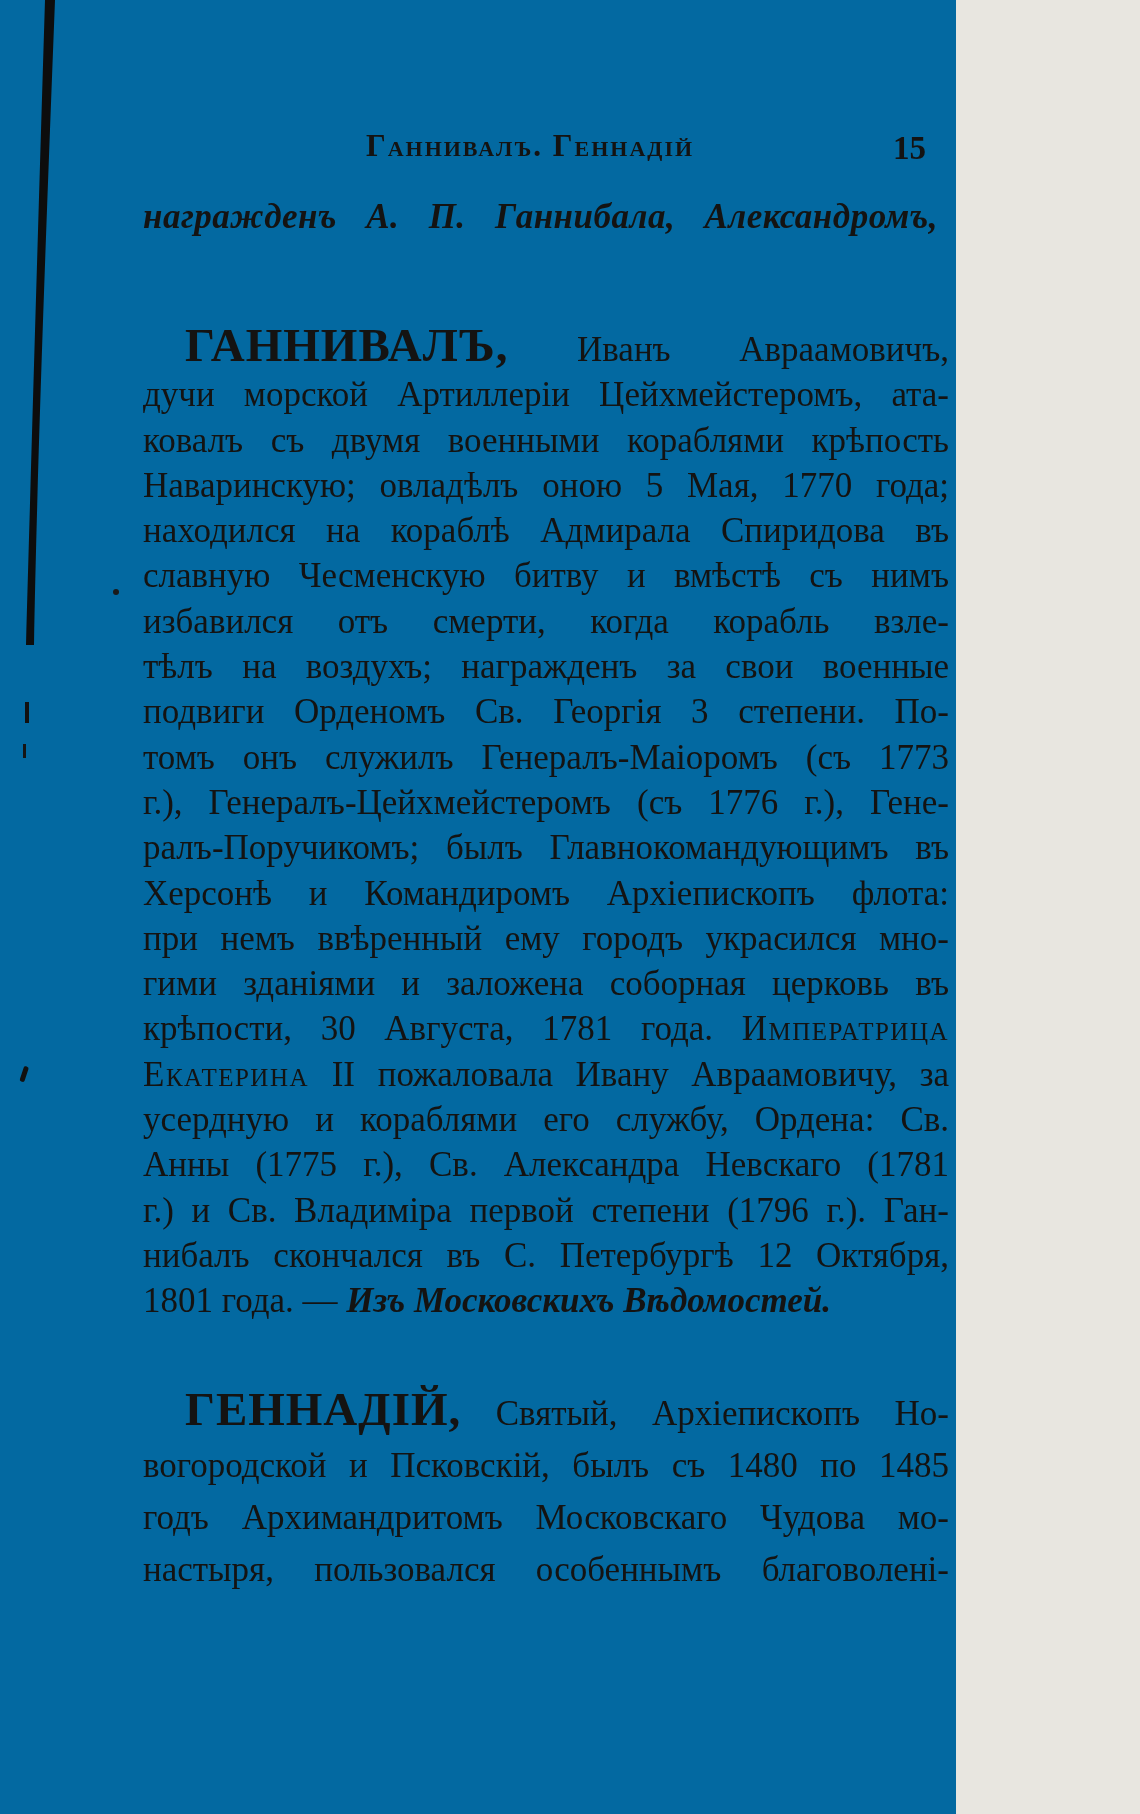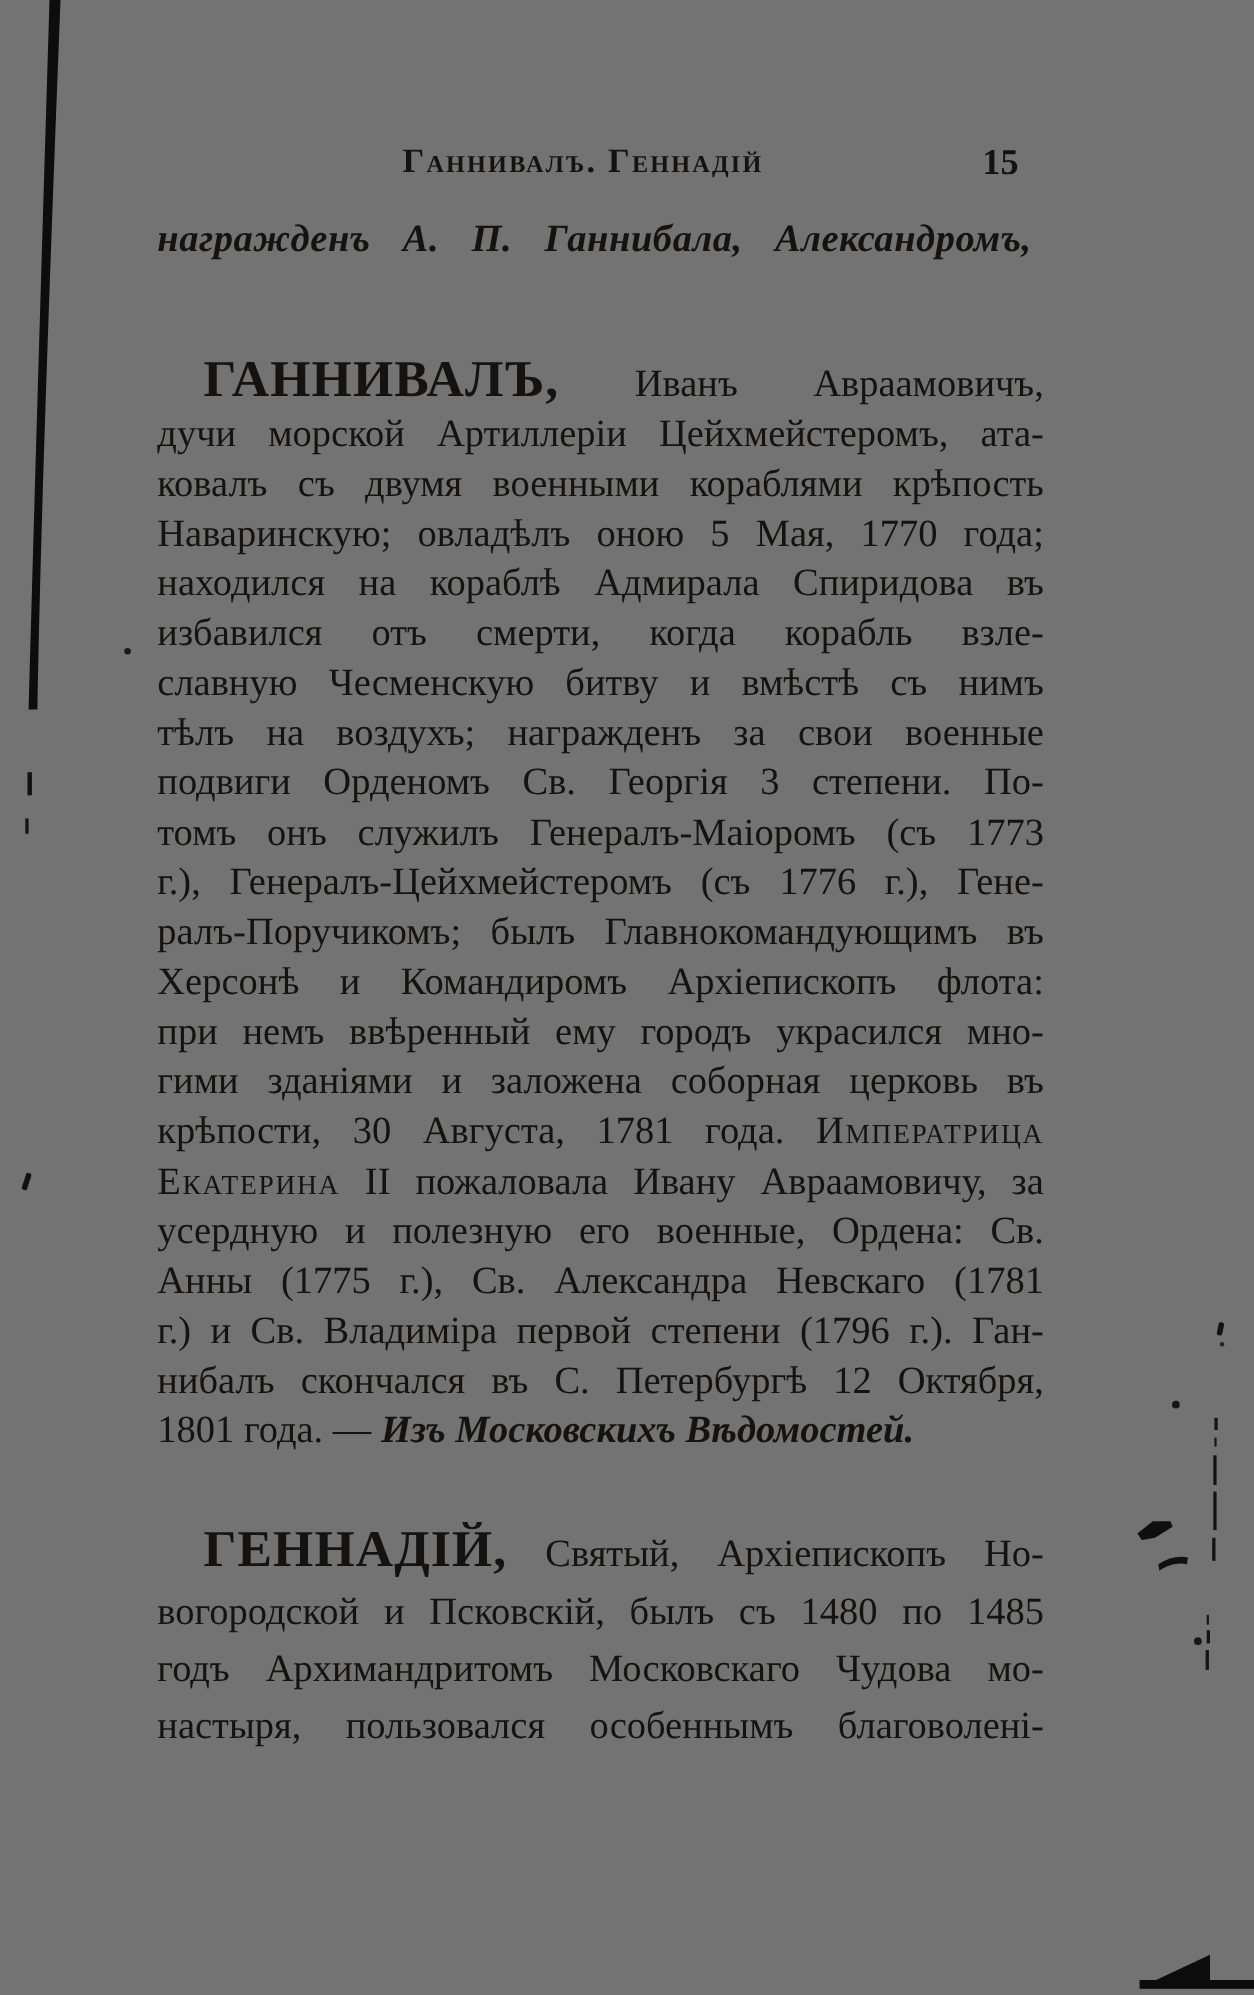--- a/index.html
+++ b/index.html
@@ -1,19 +1,19 @@
 <!DOCTYPE html>
 <html><head>
 <meta charset="utf-8">
 <style>
   html,body{margin:0;padding:0;background:#e8e6e0;}
   .page{
     position:relative;
-    width:1140px;height:1814px;
-    background:#737373;
+    width:956px;height:1814px;
+    background:#0369a1;
     font-family:"Liberation Serif","DejaVu Serif",serif;
     color:#141312;
     overflow:hidden;
   }
   
   .rh-title{
     position:absolute;top:128px;left:330px;width:400px;
     text-align:center;
     font-variant:small-caps;
     font-weight:bold;
@@ -84,33 +84,33 @@
   <div class="intro">
       <div class="line j"><span>награжденъ А. П. Ганнибала, Александромъ,</span></div>
     </div>
 
   <div class="entry e1">
       <div class="line j first"><span class="hw">ГАННИВАЛЪ,</span><span> Иванъ Авраамовичъ,</span></div>
       <div class="line j"><span>дучи морской Артиллеріи Цейхмейстеромъ, ата-</span></div>
       <div class="line j"><span>ковалъ съ двумя военными кораблями крѣпость</span></div>
       <div class="line j"><span>Наваринскую; овладѣлъ оною 5 Мая, 1770 года;</span></div>
       <div class="line j"><span>находился на кораблѣ Адмирала Спиридова въ</span></div>
+      <div class="line j"><span>славную Чесменскую битву и вмѣстѣ съ нимъ</span></div>
       <div class="line j"><span>избавился отъ смерти, когда корабль взле-</span></div>
-      <div class="line j"><span>славную Чесменскую битву и вмѣстѣ съ нимъ</span></div>
       <div class="line j"><span>тѣлъ на воздухъ; награжденъ за свои военные</span></div>
       <div class="line j"><span>подвиги Орденомъ Св. Георгія 3 степени. По-</span></div>
       <div class="line j"><span>томъ онъ служилъ Генералъ-Маіоромъ (съ 1773</span></div>
       <div class="line j"><span>г.), Генералъ-Цейхмейстеромъ (съ 1776 г.), Гене-</span></div>
       <div class="line j"><span>ралъ-Поручикомъ; былъ Главнокомандующимъ въ</span></div>
       <div class="line j"><span>Херсонѣ и Командиромъ Архіепископъ флота:</span></div>
       <div class="line j"><span>при немъ ввѣренный ему городъ украсился мно-</span></div>
       <div class="line j"><span>гими зданіями и заложена соборная церковь въ</span></div>
       <div class="line j"><span>крѣпости, 30 Августа, 1781 года. </span><span class="sc">Императрица</span></div>
       <div class="line j"><span class="sc">Екатерина</span><span> II пожаловала Ивану Авраамовичу, за</span></div>
-      <div class="line j"><span>усердную и полезную его военные, Ордена: Св.</span></div>
+      <div class="line j"><span>усердную и кораблями его службу, Ордена: Св.</span></div>
       <div class="line j"><span>Анны (1775 г.), Св. Александра Невскаго (1781</span></div>
       <div class="line j"><span>г.) и Св. Владиміра первой степени (1796 г.). Ган-</span></div>
       <div class="line j"><span>нибалъ скончался въ С. Петербургѣ 12 Октября,</span></div>
       <div class="line"><span>1801 года. — </span><span class="i">Изъ Московскихъ Вѣдомостей.</span></div>
     </div>
 
   <div class="entry e2">
       <div class="line j first"><span class="hw">ГЕННАДІЙ,</span><span> Святый, Архіепископъ Но-</span></div>
       <div class="line j"><span>вогородской и Псковскій, былъ съ 1480 по 1485</span></div>
       <div class="line j"><span>годъ Архимандритомъ Московскаго Чудова мо-</span></div>

